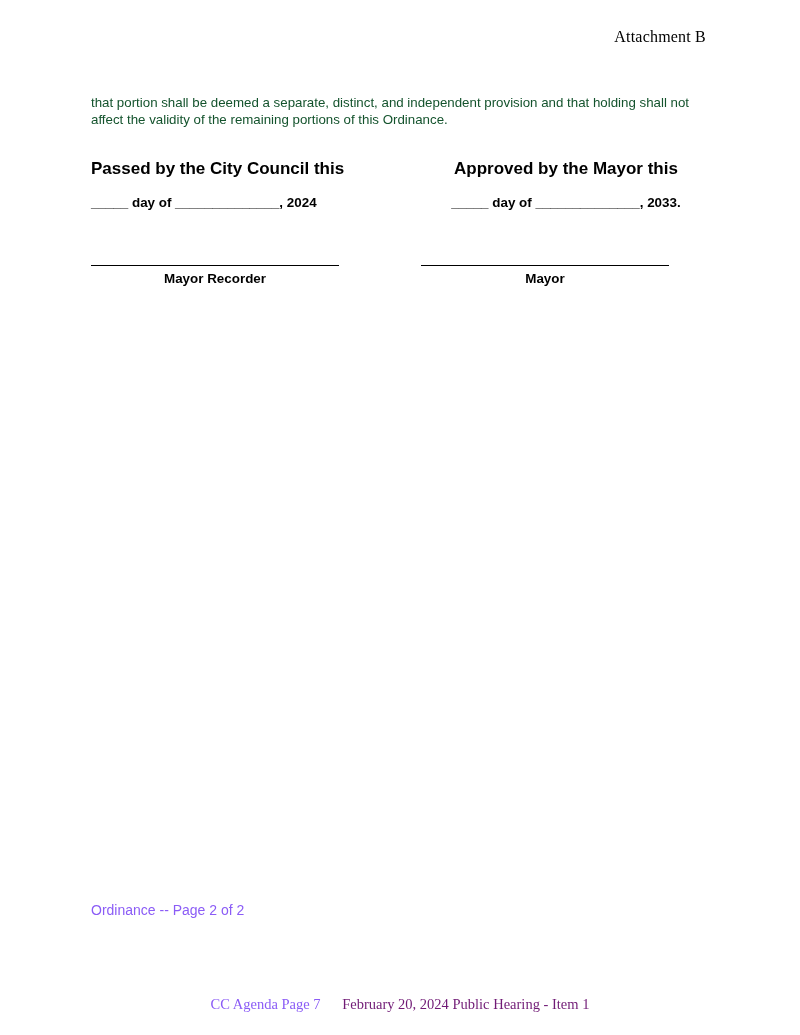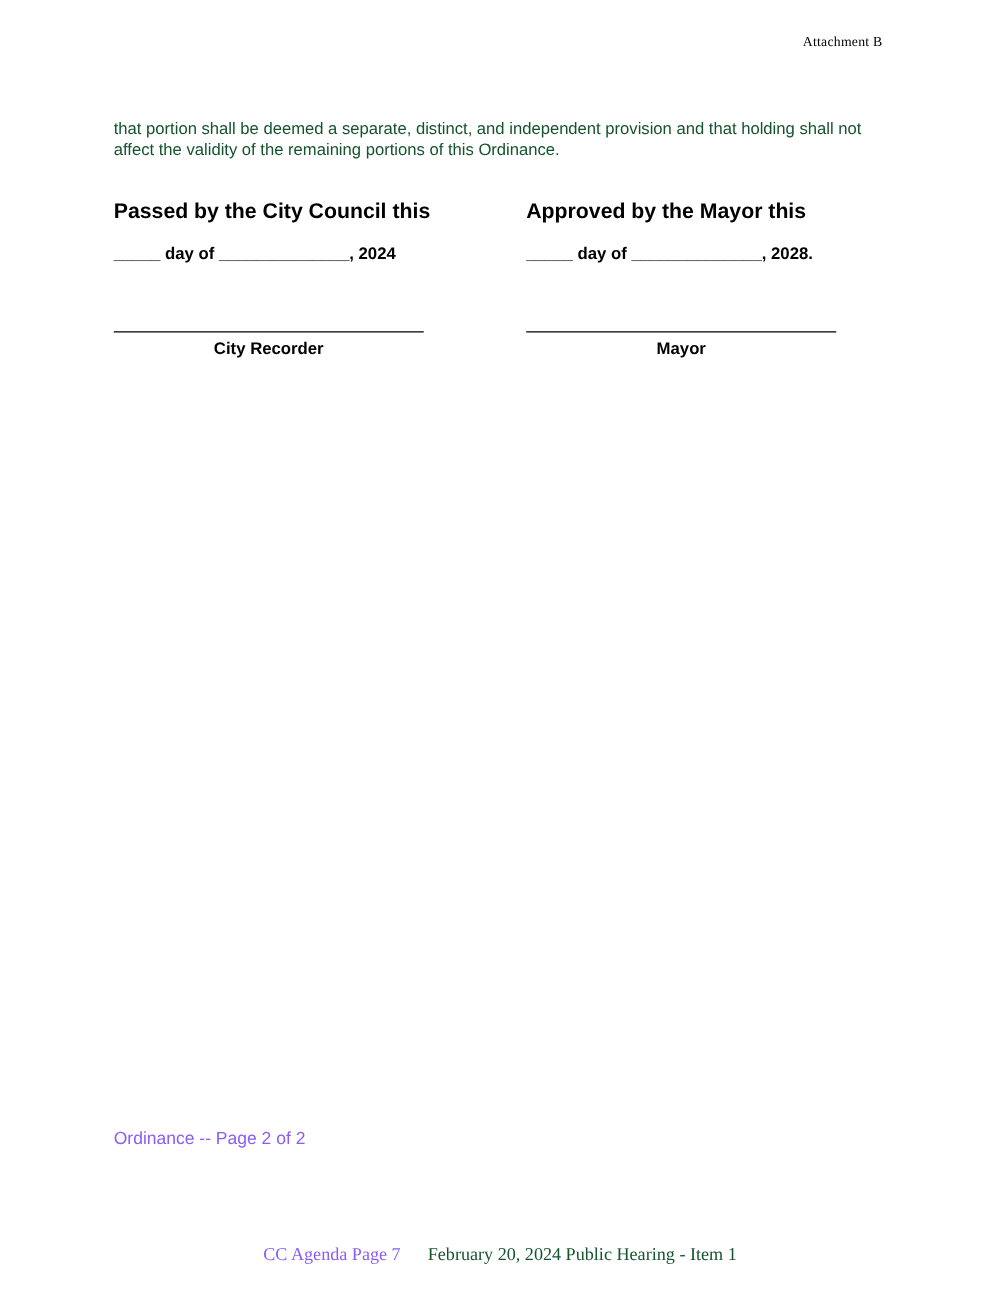--- a/index.html
+++ b/index.html
@@ -22,21 +22,21 @@
     width: 800px;
     height: 1035px;
   }
 
   
   .attachment-header {
     position: absolute;
     top: 28px;
     right: 94px;
     font-family: "Liberation Serif", serif;
-    font-size: 11px;
+    font-size: 16px;
     color: #000;
     letter-spacing: 0.2px;
   }
 
   
   .body-paragraph {
     position: absolute;
     top: 94px;
     left: 91px;
     width: 618px;
@@ -57,20 +57,21 @@
   .sig-columns {
     display: flex;
     flex-direction: row;
   }
 
   .sig-col {
     width: 330px;
   }
   .sig-col.right {
     width: 290px;
+    text-align: center;
   }
 
   .sig-heading {
     font-size: 17px;
     font-weight: bold;
     line-height: 18px;
     margin: 0 0 16px 0;
     white-space: nowrap;
   }
 
@@ -132,51 +133,51 @@
     left: 0;
     width: 800px;
     text-align: center;
     font-family: "Liberation Serif", serif;
     font-size: 14.5px;
   }
   .doc-footer .agenda {
     color: #8b5cf6;
   }
   .doc-footer .hearing {
-    color: #14532d;
+    color: #701a75;
     margin-left: 18px;
   }
 </style>
 </head>
 <body>
 
 <div class="page">
 
   <div class="attachment-header">Attachment B</div>
 
   <div class="body-paragraph">that portion shall be deemed a separate, distinct, and independent provision and that holding shall not affect the validity of the remaining portions of this Ordinance.</div>
 
   <div class="sig-block">
     <div class="sig-columns">
       <div class="sig-col">
         <p class="sig-heading">Passed by the City Council this</p>
         <p class="sig-dayline">_____ day of ______________, 2024</p>
       </div>
       <div class="sig-col right">
         <p class="sig-heading">Approved by the Mayor this</p>
-        <p class="sig-dayline">_____ day of ______________, 2028.</p>
+        <p class="sig-dayline">_____ day of ______________, 2033.</p>
       </div>
     </div>
   </div>
 
   <div class="sig-lines">
     <div class="sig-lines-row">
       <div class="sig-line-col">
         <div class="sig-rule"></div>
-        <div class="sig-title">City Recorder</div>
+        <div class="sig-title">Mayor Recorder</div>
       </div>
       <div class="sig-line-col right">
         <div class="sig-rule right"></div>
         <div class="sig-title">Mayor</div>
       </div>
     </div>
   </div>
 
   <div class="ordinance-page">Ordinance -- Page 2 of 2</div>
 

